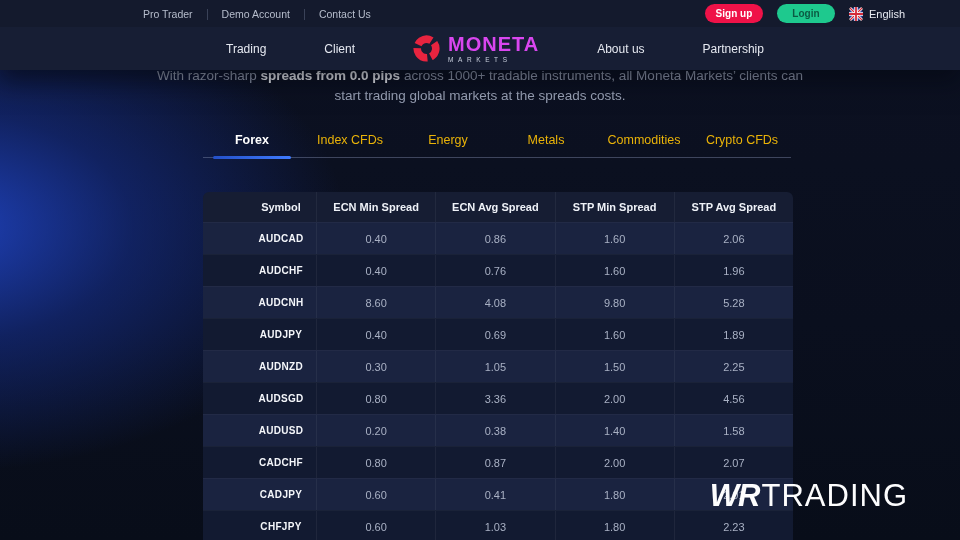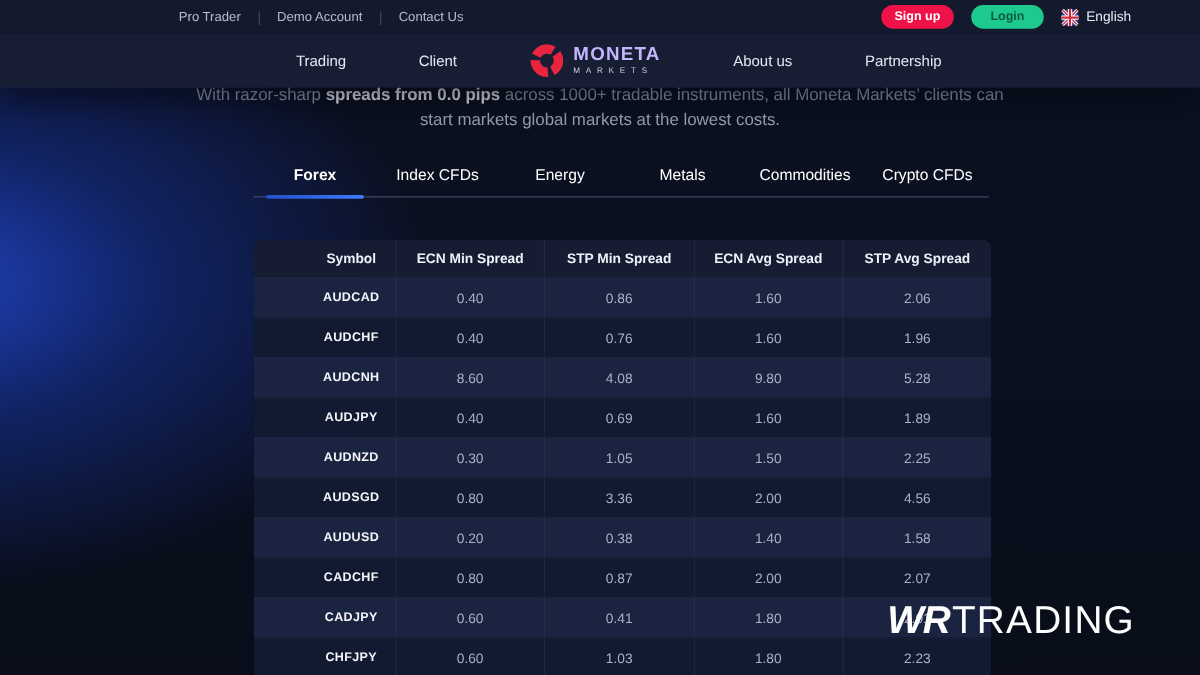--- a/index.html
+++ b/index.html
@@ -36,34 +36,34 @@
   .lang { display:flex; align-items:center; gap:6px; color:#e8ebf2; font-size:11px; cursor:pointer; }
 
   .navbar {
     height:43px; background:#171e34; display:flex; align-items:center;
     justify-content:center; gap:58px; font-size:12px; font-weight:500;
     padding-left:30px;
   }
   .nav-item { color:#e6e9f1; cursor:pointer; }
   .logo { display:flex; align-items:center; gap:8px; cursor:pointer; }
   .logo-text { display:flex; flex-direction:column; line-height:1; }
-  .logo-name { font-size:15px; font-weight:800; letter-spacing:1px; color:#c4b5fd; }
+  .logo-name { font-size:20px; font-weight:800; letter-spacing:1px; color:#d946ef; }
   .logo-sub  { font-size:6.5px; letter-spacing:4.6px; color:#c9cfdd; margin-top:3px; }
 
   
   .hero { position:absolute; top:66px; left:0; width:100%; z-index:1;
     text-align:center; color:#9aa2b6; font-size:13.5px; line-height:20px; }
   .hero b { color:#f2f4f9; font-weight:700; }
 
   
   .tabs { position:absolute; left:203px; top:128px; width:588px; height:30px;
     display:flex; z-index:2; }
   .tabs-line { position:absolute; left:0; right:0; bottom:0; height:1px;
     background:rgba(125,136,168,.45); }
-  .tab { flex:1; text-align:center; font-size:12.5px; color:#ffffff;
+  .tab { flex:1; text-align:center; font-size:12.5px; color:#eab308;
     cursor:pointer; position:relative; padding-top:5px; }
   .tab.active { color:#ffffff; font-weight:600; }
   .tab.active::after { content:""; position:absolute; left:10px; right:10px;
     bottom:-1px; height:3px; border-radius:2px;
     background:linear-gradient(90deg,#2450c8,#3f7bff); }
   .tab:first-child.active::after { left:0; }
 
   
   .spread-table { position:absolute; left:203px; top:192px; width:590px; z-index:2;
     border-radius:6px 6px 0 0; overflow:hidden; font-size:11px; }
@@ -84,21 +84,21 @@
   .wm-bold { font-weight:800; font-style:italic; letter-spacing:-1px; margin-right:2px; }
   .wm-rest { font-weight:400; letter-spacing:1px; }
 </style>
 </head>
 <body>
 
 <div class="bg-glow"></div>
 
 <div class="hero">
   <div><span>With razor-sharp </span><b>spreads from 0.0 pips</b><span> across 1000+ tradable instruments, all Moneta Markets’ clients can</span></div>
-  <div>start markets global markets at the lowest costs.</div>
+  <div>start trading global markets at the spreads costs.</div>
 </div>
 
 <div class="header">
   <div class="topbar">
     <div class="topbar-links">
       <span class="topbar-link">Pro Trader</span>
       <span class="sep"></span>
       <span class="topbar-link">Demo Account</span>
       <span class="sep"></span>
       <span class="topbar-link">Contact Us</span>
@@ -143,22 +143,22 @@
     <div class="tab">Energy</div>
     <div class="tab">Metals</div>
     <div class="tab">Commodities</div>
     <div class="tab">Crypto CFDs</div>
   </div>
 
 <div class="spread-table">
   <div class="t-row t-head" id="thead">
       <div class="cell">Symbol</div>
       <div class="cell">ECN Min Spread</div>
+      <div class="cell">ECN Avg Spread</div>
       <div class="cell">STP Min Spread</div>
-      <div class="cell">ECN Avg Spread</div>
       <div class="cell">STP Avg Spread</div>
     </div>
   <div class="t-body" id="tbody">
       <div class="t-row">
         <div class="cell sym">AUDCAD</div>
         <div class="cell val">0.40</div>
         <div class="cell val">0.86</div>
         <div class="cell val">1.60</div>
         <div class="cell val">2.06</div>
       </div>

